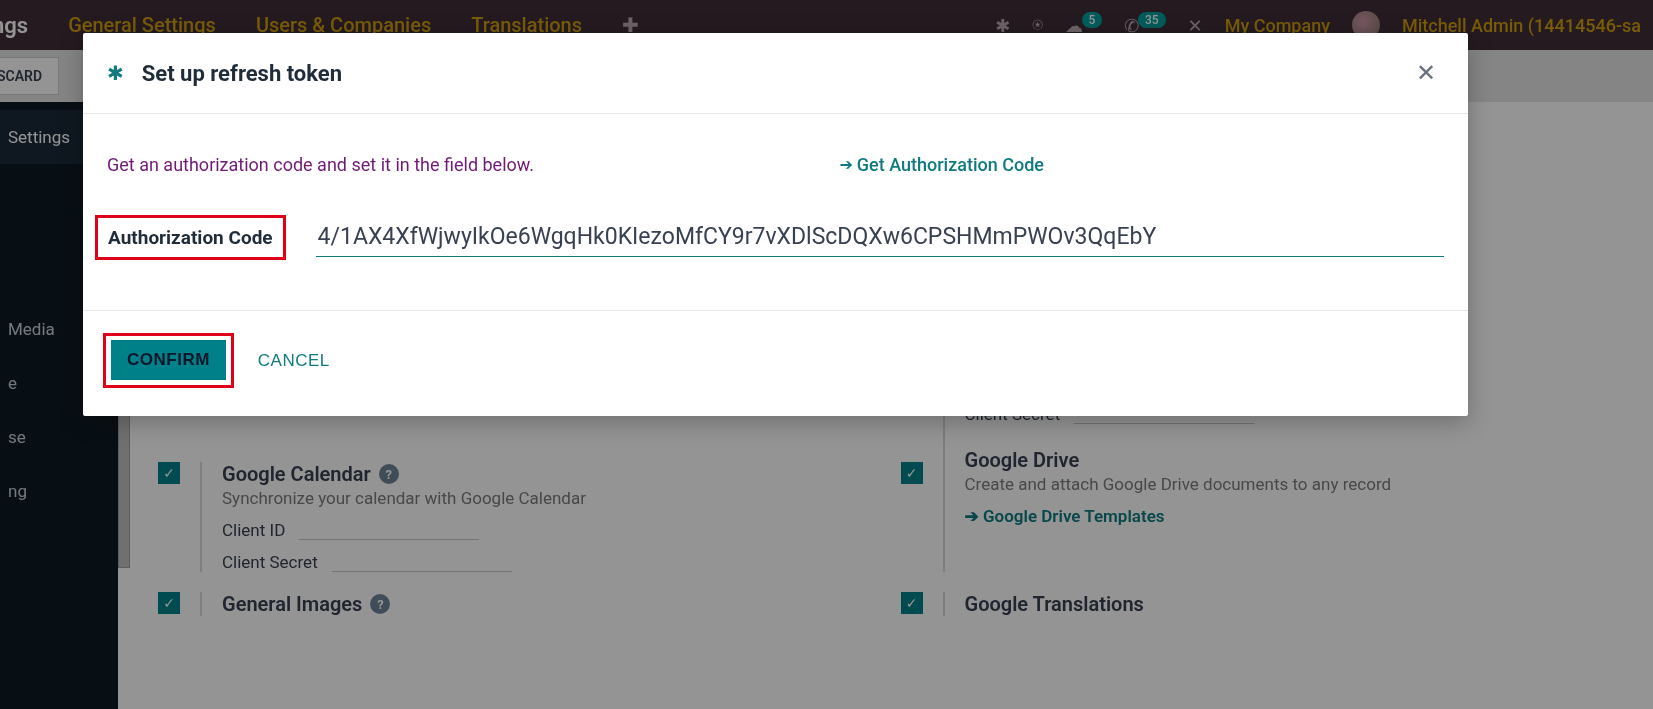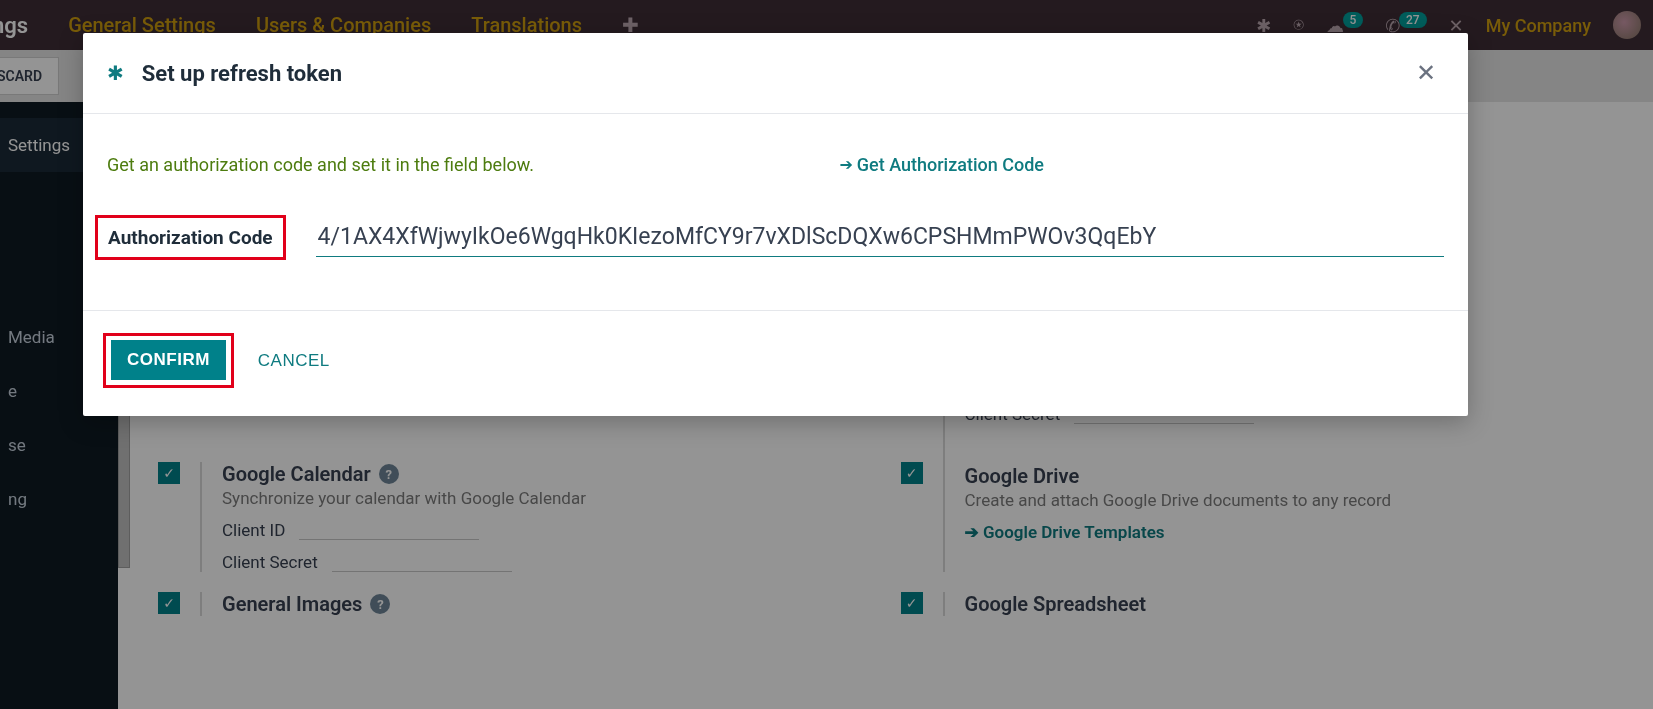--- a/index.html
+++ b/index.html
@@ -76,21 +76,21 @@
   margin-left: -20px;
 }
 .sidebar {
   position: absolute;
   left: 0;
   top: 102px;
   width: 118px;
   bottom: 0;
   background: #0f1a24;
   color: #c6d1dc;
-  padding-top: 16px;
+  padding-top: 8px;
 }
 .sidebar-item {
   padding: 17px 0 17px 8px;
   font-size: 17px;
 }
 .sidebar-item.active {
   background: #1b2a38;
   color: #fff;
 }
 .main-area {
@@ -162,21 +162,21 @@
   color: #6b7280;
   cursor: pointer;
   padding: 4px 8px;
 }
 .modal-body {
   padding: 40px 24px 50px 24px;
   font-size: 18px;
   color: #3d5461;
 }
 .body-row1 { display: flex; align-items: center; }
-.instr { color: #4d7c0f; }
+.instr { color: #701a75; }
 .get-auth {
   margin-left: auto;
   margin-right: 400px;
   color: #0f7b80;
   font-weight: 500;
   display: flex;
   align-items: center;
   gap: 4px;
 }
 .get-auth .arr { font-size: 16px; }
@@ -206,21 +206,21 @@
   align-items: center;
   gap: 24px;
 }
 .confirm-wrap {
   border: 3px solid #e1001a;
   padding: 4px 5px 5px 5px;
   margin-left: -4px;
 }
 .btn-confirm {
   background: #00818a;
-  color: #ffffff;
+  color: #0f172a;
   font-weight: 700;
   font-size: 17px;
   letter-spacing: .5px;
   border: none;
   padding: 10px 16px;
   cursor: pointer;
 }
 .btn-cancel {
   background: none;
   border: none;
@@ -246,25 +246,26 @@
     </div>
     <div class="tb-right">
       <span class="tb-icon">✱</span>
       <span class="tb-icon">⍟</span>
       <span>
         <span class="tb-icon">☁</span>
         <span class="badge-chip">5</span>
       </span>
       <span>
         <span class="tb-icon">✆</span>
-        <span class="badge-chip">27</span>
+        <span class="badge-chip">35</span>
       </span>
       <span class="tb-icon">✕</span>
       <span class="tb-item">My Company</span>
       <span class="avatar"></span>
+      <span class="tb-item">Mitchell Admin (14414546-sa</span>
     </div>
   </div>
 
   <div class="secondary-bar">
     <span class="discard-chip">SCARD</span>
   </div>
 
   <div class="sidebar">
     <div class="sidebar-item active">Settings</div>
     <div style="height:138px"></div>
@@ -297,21 +298,21 @@
         </div>
       </div>
 
       <div class="setting-block" style="margin-top:-58px">
         <div class="chk" style="margin-top:58px">✓</div>
         <div class="setting-body">
           <div class="field-row" style="margin-top:0">
             <span>Client Secret</span>
             <span class="uline"></span>
           </div>
-          <div class="setting-title" style="margin-top:40px">
+          <div class="setting-title" style="margin-top:24px">
             <span>Google Drive</span>
           </div>
           <div class="setting-desc">Create and attach Google Drive documents to any record</div>
           <div class="field-row">
             <span class="link">
               <span class="arrow-right">➔</span>
               <span>Google Drive Templates</span>
             </span>
           </div>
         </div>
@@ -324,21 +325,21 @@
             <span>General Images</span>
             <span class="help-circle">?</span>
           </div>
         </div>
       </div>
 
       <div class="setting-block">
         <div class="chk">✓</div>
         <div class="setting-body">
           <div class="setting-title">
-            <span>Google Spreadsheet</span>
+            <span>Google Translations</span>
           </div>
         </div>
       </div>
 
     </div>
   </div>
 </div>
 
 <div class="modal-backdrop"></div>
 

